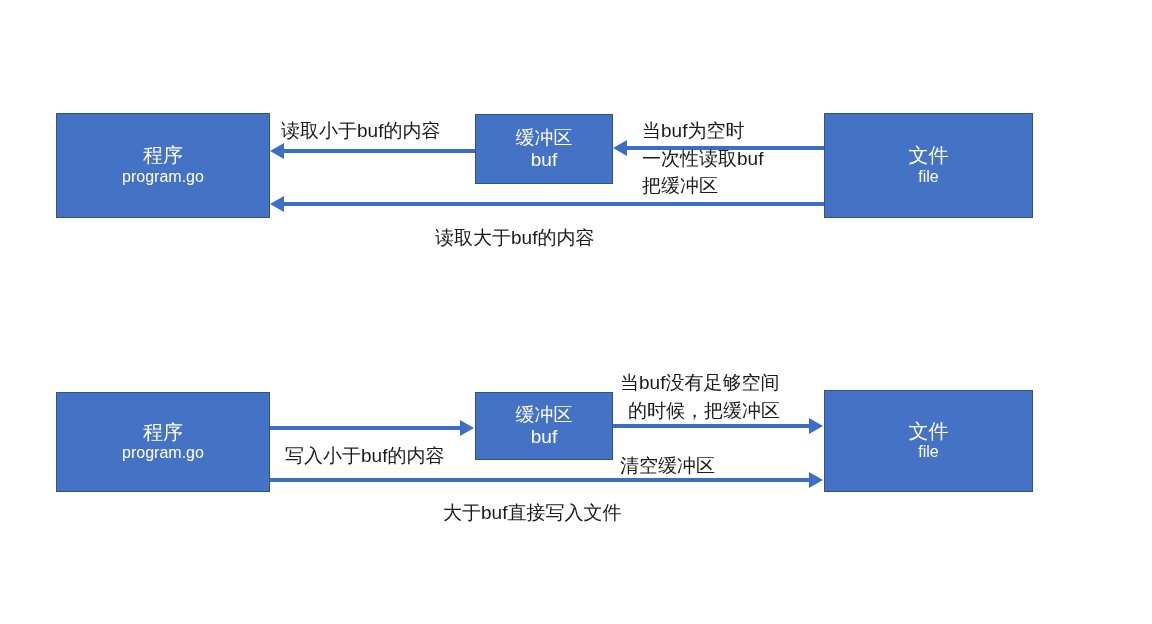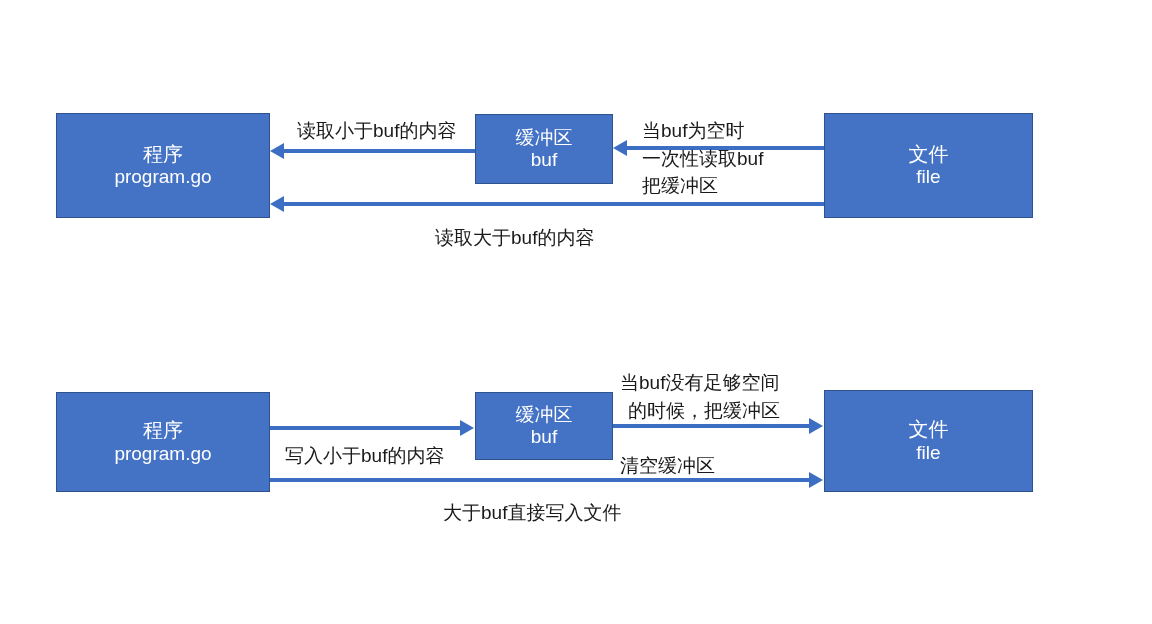--- a/index.html
+++ b/index.html
@@ -28,21 +28,21 @@
     align-items: center;
     justify-content: center;
     line-height: 1.18;
     box-sizing: border-box;
     z-index: 3;
   }
   .box .l1 {
     font-size: 20px;
   }
   .box .l2 {
-    font-size: 19px;
+    font-size: 16px;
   }
   .box.small .l1 { font-size: 19px; }
   .box.small .l2 { font-size: 19px; }
 
   
   .arrow {
     position: absolute;
     height: 4px;
     background: #3C6FC4;
     z-index: 2;
@@ -97,21 +97,21 @@
     <span class="l1">文件</span>
     <span class="l2">file</span>
   </div>
 
   <div class="arrow left" style="left:283px; top:149px; width:192px;"></div>
 
   <div class="arrow left" style="left:626px; top:146px; width:198px;"></div>
 
   <div class="arrow left" style="left:283px; top:202px; width:541px;"></div>
 
-  <div class="label bg" style="left:281px; top:118px;margin-left:16px;">读取小于buf的内容</div>
+  <div class="label bg" style="left:281px; top:118px;">读取小于buf的内容</div>
 
   <div class="label bg" style="left:642px; top:118px;">当buf为空时</div>
   <div class="label" style="left:642px; top:146px;">一次性读取buf</div>
   <div class="label bg" style="left:642px; top:173px;">把缓冲区</div>
 
   <div class="label" style="left:435px; top:225px;">读取大于buf的内容</div>
 
   <div class="box" style="left:56px; top:392px; width:214px; height:100px;">
     <span class="l1">程序</span>
     <span class="l2">program.go</span>

